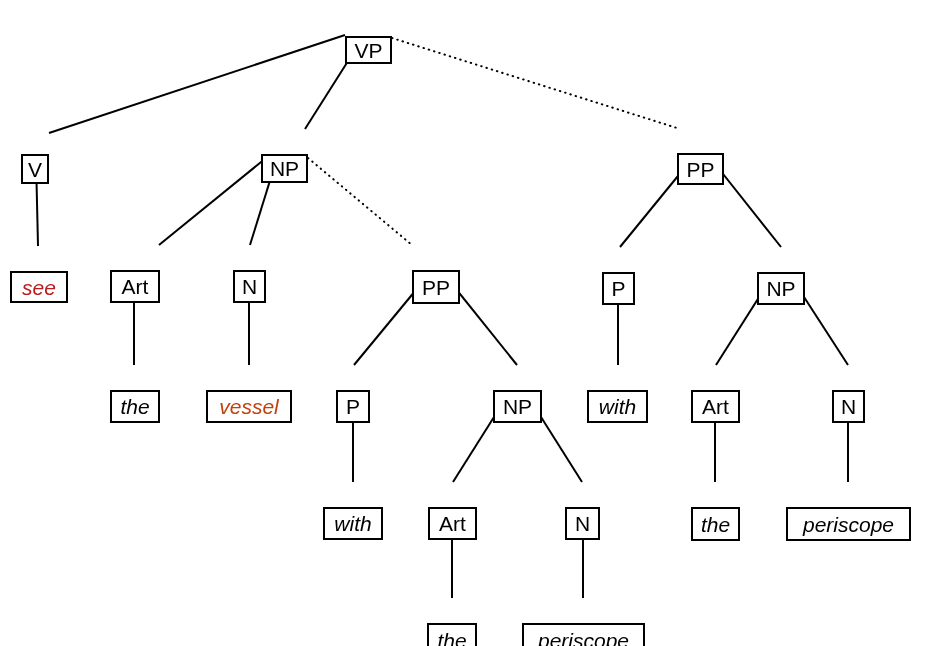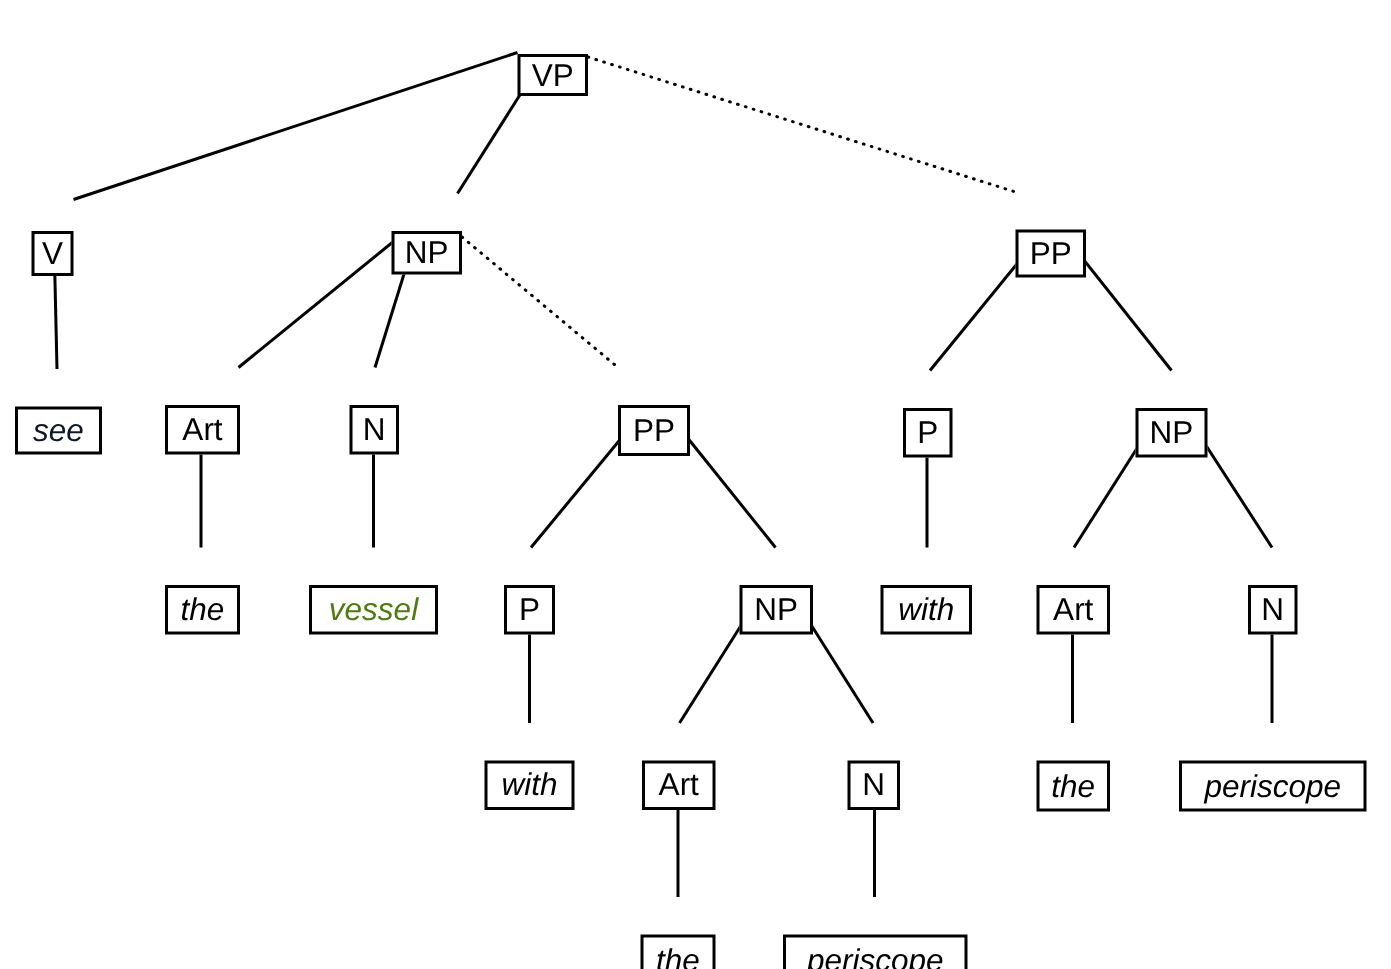--- a/index.html
+++ b/index.html
@@ -75,28 +75,28 @@
       <line x1="770" y1="280" x2="716" y2="365" stroke="#000000" stroke-width="2"></line>
       <line x1="793" y1="280" x2="848" y2="365" stroke="#000000" stroke-width="2"></line>
       <line x1="715" y1="398" x2="715" y2="482" stroke="#000000" stroke-width="2"></line>
       <line x1="848" y1="398" x2="848" y2="482" stroke="#000000" stroke-width="2"></line>
     </svg>
   <div id="nodes-layer">
       <div class="node cat" style="left: 345px; top: 11px; width: 47px; height: 28px; border-color: rgb(0, 0, 0); background: rgb(255, 255, 255); color: rgb(0, 0, 0);">VP</div>
       <div class="node cat" style="left: 21px; top: 129px; width: 28px; height: 30px; border-color: rgb(0, 0, 0); background: rgb(255, 255, 255); color: rgb(0, 0, 0);">V</div>
       <div class="node cat" style="left: 261px; top: 129px; width: 47px; height: 29px; border-color: rgb(0, 0, 0); background: rgb(255, 255, 255); color: rgb(0, 0, 0);">NP</div>
       <div class="node cat" style="left: 677px; top: 128px; width: 47px; height: 32px; border-color: rgb(0, 0, 0); background: rgb(255, 255, 255); color: rgb(0, 0, 0);">PP</div>
-      <div class="node leaf" style="left: 10px; top: 246px; width: 58px; height: 32px; border-color: rgb(0, 0, 0); background: rgb(255, 255, 255); color: #0f172a;">see</div>
+      <div class="node leaf" style="left: 10px; top: 246px; width: 58px; height: 32px; border-color: rgb(0, 0, 0); background: rgb(255, 255, 255); color: #b91c1c;">see</div>
       <div class="node cat" style="left: 110px; top: 245px; width: 50px; height: 33px; border-color: rgb(0, 0, 0); background: rgb(255, 255, 255); color: rgb(0, 0, 0);">Art</div>
       <div class="node cat" style="left: 233px; top: 245px; width: 33px; height: 33px; border-color: rgb(0, 0, 0); background: rgb(255, 255, 255); color: rgb(0, 0, 0);">N</div>
       <div class="node cat" style="left: 412px; top: 245px; width: 48px; height: 34px; border-color: rgb(0, 0, 0); background: rgb(255, 255, 255); color: rgb(0, 0, 0);">PP</div>
       <div class="node cat" style="left: 602px; top: 247px; width: 33px; height: 33px; border-color: rgb(0, 0, 0); background: rgb(255, 255, 255); color: rgb(0, 0, 0);">P</div>
       <div class="node cat" style="left: 757px; top: 247px; width: 48px; height: 33px; border-color: rgb(0, 0, 0); background: rgb(255, 255, 255); color: rgb(0, 0, 0);">NP</div>
       <div class="node leaf" style="left: 110px; top: 365px; width: 50px; height: 33px; border-color: rgb(0, 0, 0); background: rgb(255, 255, 255); color: rgb(0, 0, 0);">the</div>
-      <div class="node leaf" style="left: 206px; top: 365px; width: 86px; height: 33px; border-color: rgb(0, 0, 0); background: rgb(255, 255, 255); color: #4d7c0f;">vessel</div>
+      <div class="node leaf" style="left: 206px; top: 365px; width: 86px; height: 33px; border-color: rgb(0, 0, 0); background: rgb(255, 255, 255); color: #c2410c;">vessel</div>
       <div class="node cat" style="left: 336px; top: 365px; width: 34px; height: 33px; border-color: rgb(0, 0, 0); background: rgb(255, 255, 255); color: rgb(0, 0, 0);">P</div>
       <div class="node cat" style="left: 493px; top: 365px; width: 49px; height: 33px; border-color: rgb(0, 0, 0); background: rgb(255, 255, 255); color: rgb(0, 0, 0);">NP</div>
       <div class="node leaf" style="left: 587px; top: 365px; width: 61px; height: 33px; border-color: rgb(0, 0, 0); background: rgb(255, 255, 255); color: rgb(0, 0, 0);">with</div>
       <div class="node cat" style="left: 691px; top: 365px; width: 49px; height: 33px; border-color: rgb(0, 0, 0); background: rgb(255, 255, 255); color: rgb(0, 0, 0);">Art</div>
       <div class="node cat" style="left: 832px; top: 365px; width: 33px; height: 33px; border-color: rgb(0, 0, 0); background: rgb(255, 255, 255); color: rgb(0, 0, 0);">N</div>
       <div class="node leaf" style="left: 323px; top: 482px; width: 60px; height: 33px; border-color: rgb(0, 0, 0); background: rgb(255, 255, 255); color: rgb(0, 0, 0);">with</div>
       <div class="node cat" style="left: 428px; top: 482px; width: 49px; height: 33px; border-color: rgb(0, 0, 0); background: rgb(255, 255, 255); color: rgb(0, 0, 0);">Art</div>
       <div class="node cat" style="left: 565px; top: 482px; width: 35px; height: 33px; border-color: rgb(0, 0, 0); background: rgb(255, 255, 255); color: rgb(0, 0, 0);">N</div>
       <div class="node leaf" style="left: 691px; top: 482px; width: 49px; height: 34px; border-color: rgb(0, 0, 0); background: rgb(255, 255, 255); color: rgb(0, 0, 0);">the</div>
       <div class="node leaf" style="left: 786px; top: 482px; width: 125px; height: 34px; border-color: rgb(0, 0, 0); background: rgb(255, 255, 255); color: rgb(0, 0, 0);">periscope</div>

